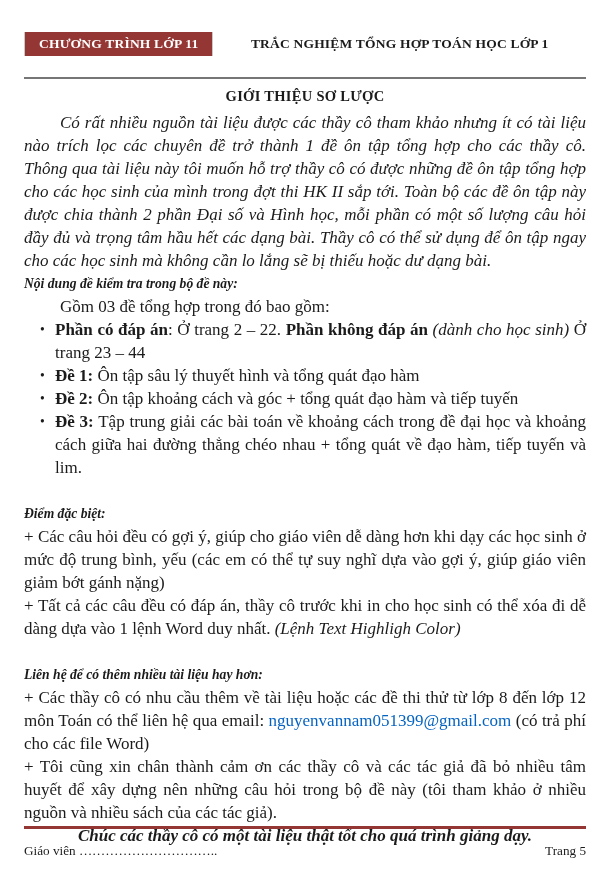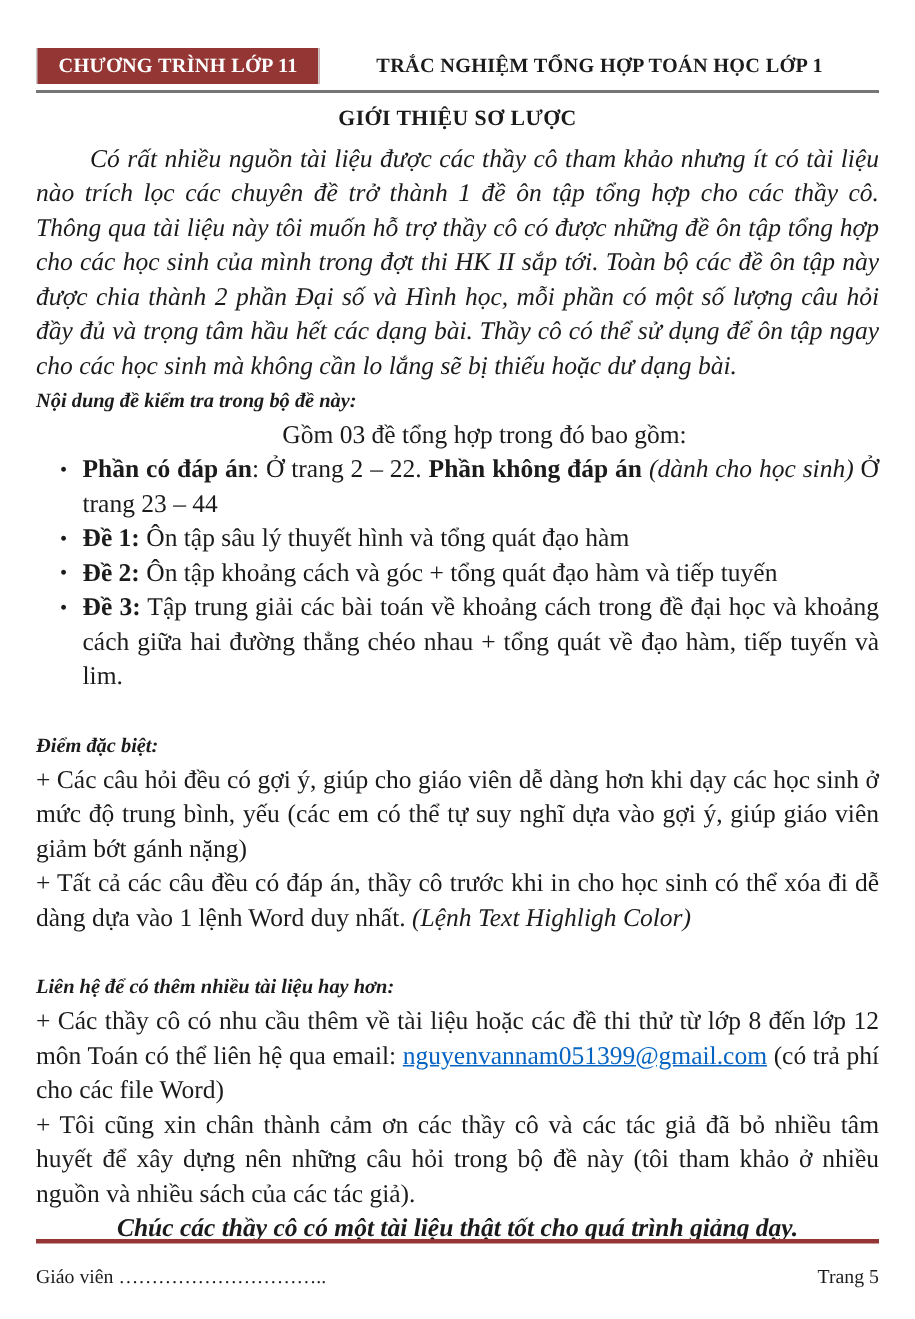--- a/index.html
+++ b/index.html
@@ -25,21 +25,21 @@
     position:absolute;
     left:24px;
     right:24px;
     top:32px;
   }
   
   .header{
     display:flex;
     align-items:stretch;
     border-bottom:2px solid var(--rule);
-    padding-bottom:4px;
+    padding-bottom:21px;
   }
   .header-badge{
     background:var(--maroon);
     color:#ffffff;
     font-weight:bold;
     font-size:13.5px;
     padding:4px 14px 4px 14px;
     border-left:1px solid #c9c9c9;
     border-right:1px solid #c9c9c9;
     white-space:nowrap;
@@ -71,38 +71,37 @@
     margin-top:6px;
     font-style:italic;
     text-indent:36px;
   }
   .sec-heading{
     font-weight:bold;
     font-style:italic;
     font-size:13.6px;
     line-height:23px;
   }
-  .indented{text-indent:36px;text-align:center;}
+  .indented{text-indent:36px;text-align:left;}
   .bullet{
     position:relative;
     padding-left:31px;
   }
   .bullet::before{
     content:"•";
     position:absolute;
     left:16px;
     top:0;
     font-size:13.6px;
   }
   .b{font-weight:bold;}
   .i{font-style:italic;margin-top:16px;}
   .gap{height:23px;}
   a.email{
     color:var(--link);
-    text-decoration:underline;
     cursor:pointer;
   }
   .closing{
     text-align:center;
     font-weight:bold;
     font-style:italic;
   }
   
   .footer{
     position:absolute;

